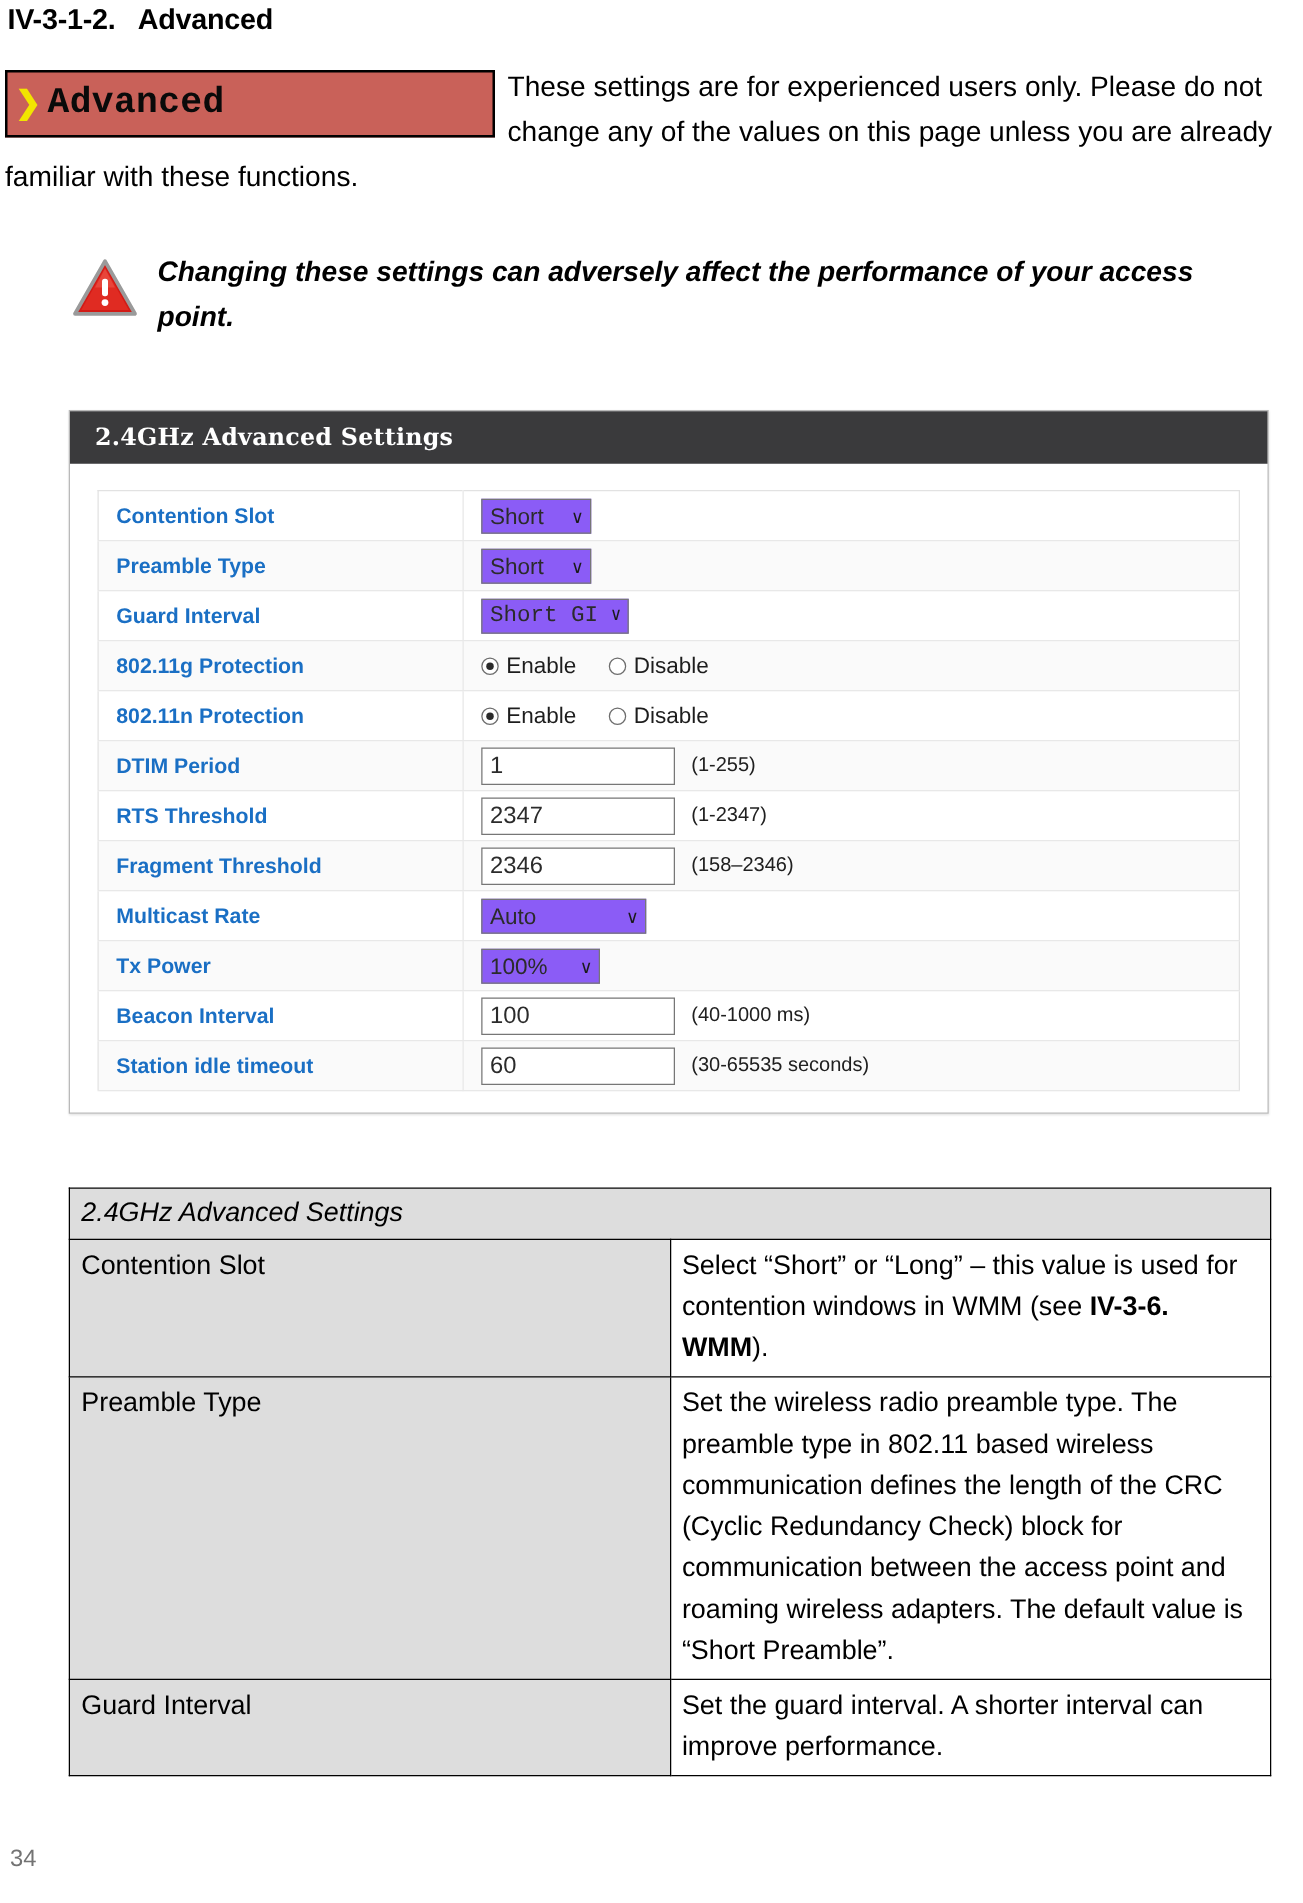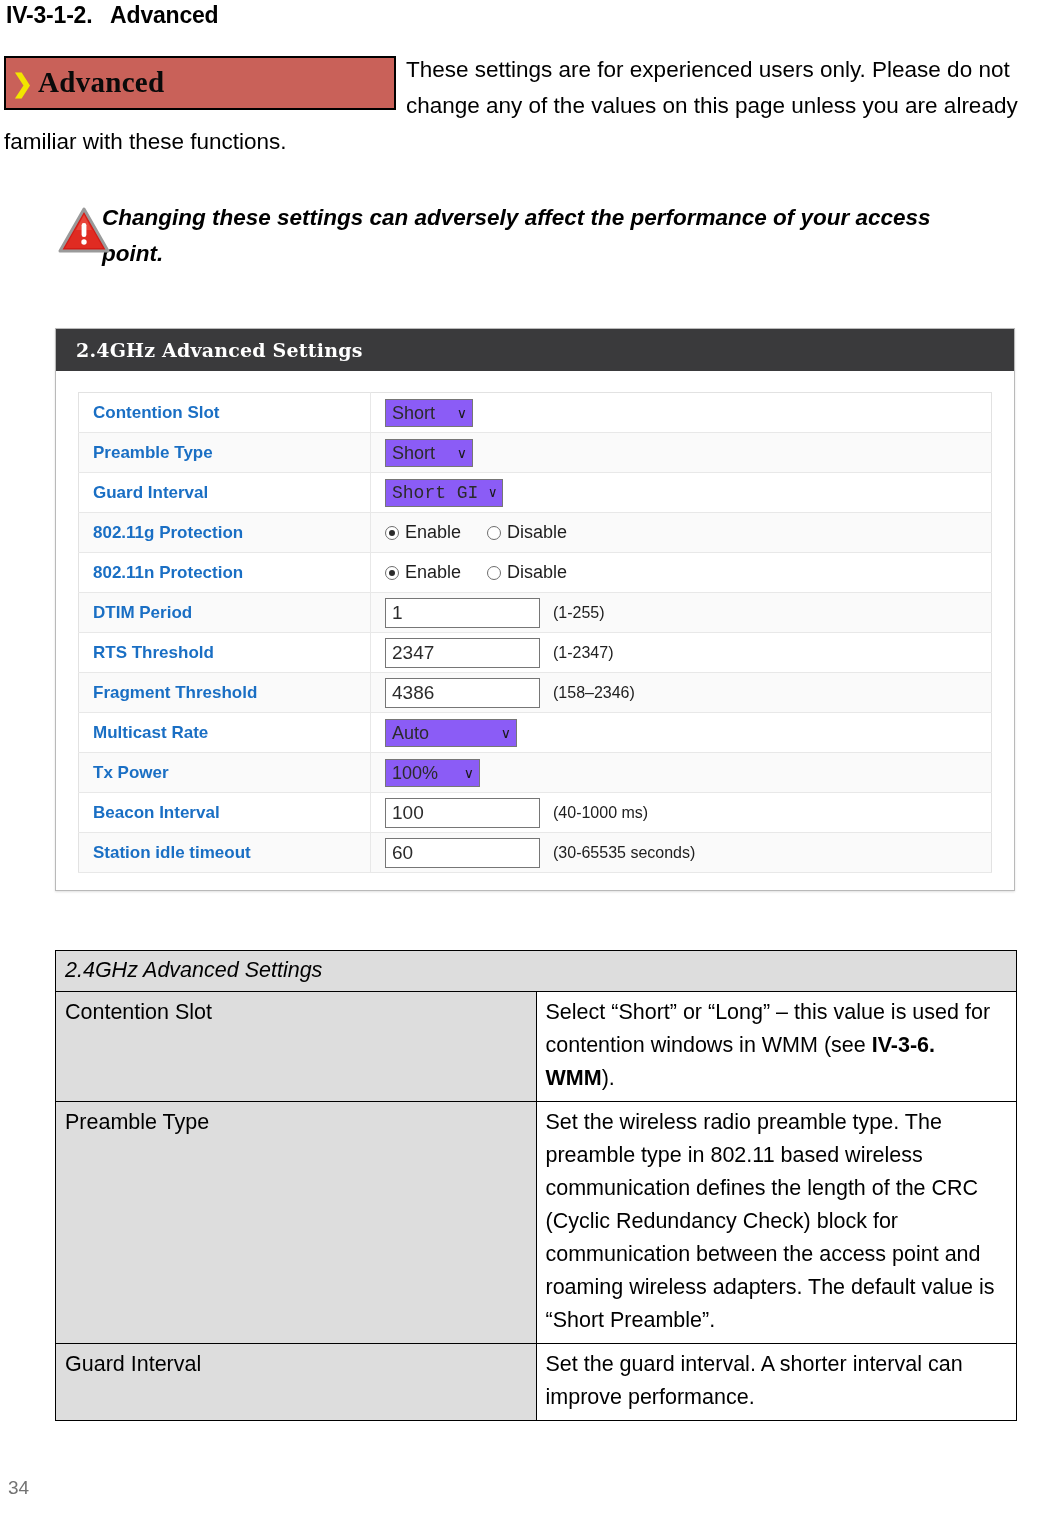--- a/index.html
+++ b/index.html
@@ -48,41 +48,41 @@
     transform: translateY(-50%);
     color: #f2e500;
     font-size: 25px;
     font-weight: bold;
     line-height: 1;
   }
   .adv-button .adv-label {
     position: absolute;
     left: 32px; top: 50%;
     transform: translateY(-52%);
-    font-family: Liberation Serif, serif;
+    font-family: Liberation Mono, monospace;
     font-weight: bold;
     font-size: 29px;
     color: #0a0a0a;
     letter-spacing: 0.3px;
   }
   .intro-text { display: block; }
 
   
   .warn-wrap {
     position: absolute;
     left: 58px; top: 200px;
     width: 940px;
   }
   .warn-icon {
     position: absolute;
     left: 0; top: 6px;
     width: 52px; height: 48px;
   }
   .warn-text {
-    margin-left: 44px;
+    margin-left: 68px;
     font-size: 22.5px;
     font-weight: bold;
     font-style: italic;
     line-height: 36px;
     width: 840px;
   }
 
   
   .panel {
     position: absolute;
@@ -344,21 +344,21 @@
               <div class="ctl-row">
                 <div class="fake-input">2347</div>
                 <span class="hint">(1-2347)</span>
               </div>
             </td>
           </tr>
           <tr>
             <td class="cell-label">Fragment Threshold</td>
             <td class="cell-control">
               <div class="ctl-row">
-                <div class="fake-input">4386</div>
+                <div class="fake-input">2346</div>
                 <span class="hint">(158–2346)</span>
               </div>
             </td>
           </tr>
           <tr>
             <td class="cell-label">Multicast Rate</td>
             <td class="cell-control">
               <div class="ctl-row">
                 <div class="fake-select sel-w-auto">
                   <span>Auto</span>

